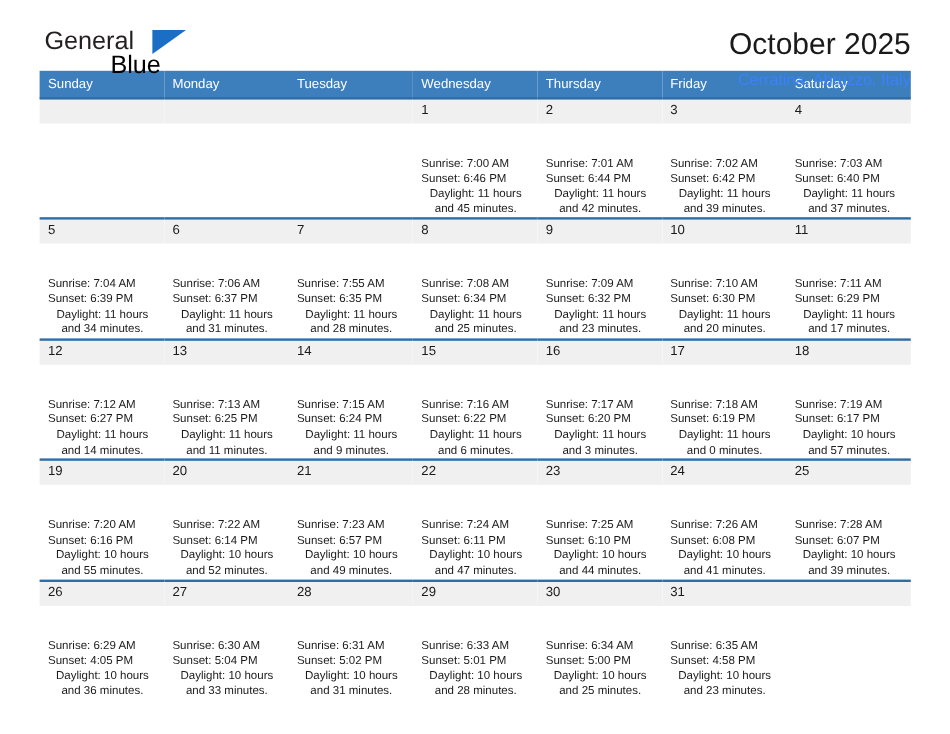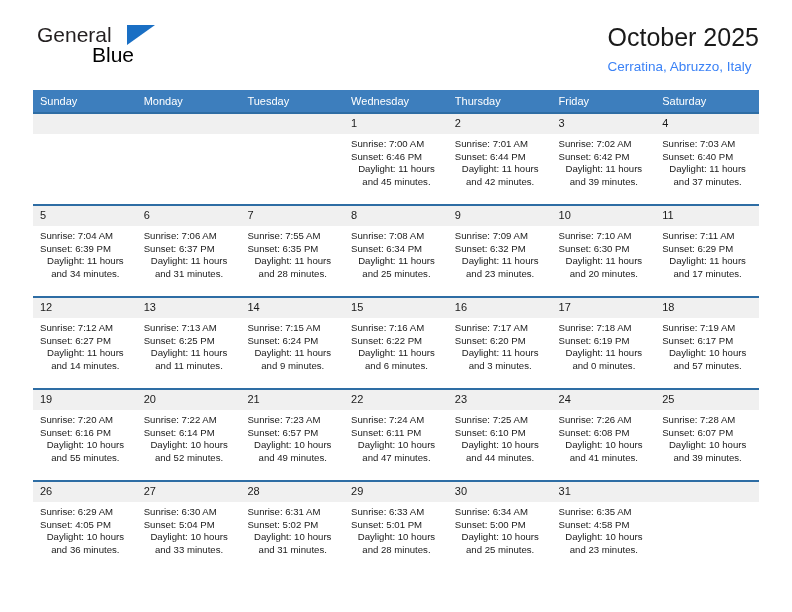--- a/index.html
+++ b/index.html
@@ -18,21 +18,21 @@
     position: relative;
     width: 792px;
     height: 612px;
     box-sizing: border-box;
     padding: 0 33px;
   }
 
   
   .header {
     position: relative;
-    height: 90px;
+    height: 59px;
     display: flex;
     align-items: flex-start;
     justify-content: space-between;
   }
   .logo {
     position: relative;
     margin-top: 24px;
     width: 200px;
     height: 46px;
   }
@@ -57,20 +57,21 @@
   .logo-blue {
     position: absolute;
     left: 59px;
     top: 20px;
     font-size: 21px;
     color: #000000;
     line-height: 22px;
   }
   .title-block {
     margin-top: 22px;
+    text-align: right;
   }
   .cal-title {
     font-size: 25px;
     color: #1a1a1a;
     line-height: 30px;
     font-weight: normal;
     margin: 0;
   }
   .cal-subtitle {
     font-size: 13.5px;
@@ -115,20 +116,21 @@
   }
   .cell-empty .daynum {
     background: #f0f0f0;
     color: transparent;
   }
   .details {
     padding: 4px 6px 0 7px;
     font-size: 9.6px;
     line-height: 12.6px;
     color: #1a1a1a;
+    margin-top: 24px;
   }
   .details div {
     white-space: nowrap;
   }
   .details .wrap {
     white-space: normal;
     text-align: center;
   }
 </style>
 </head>

